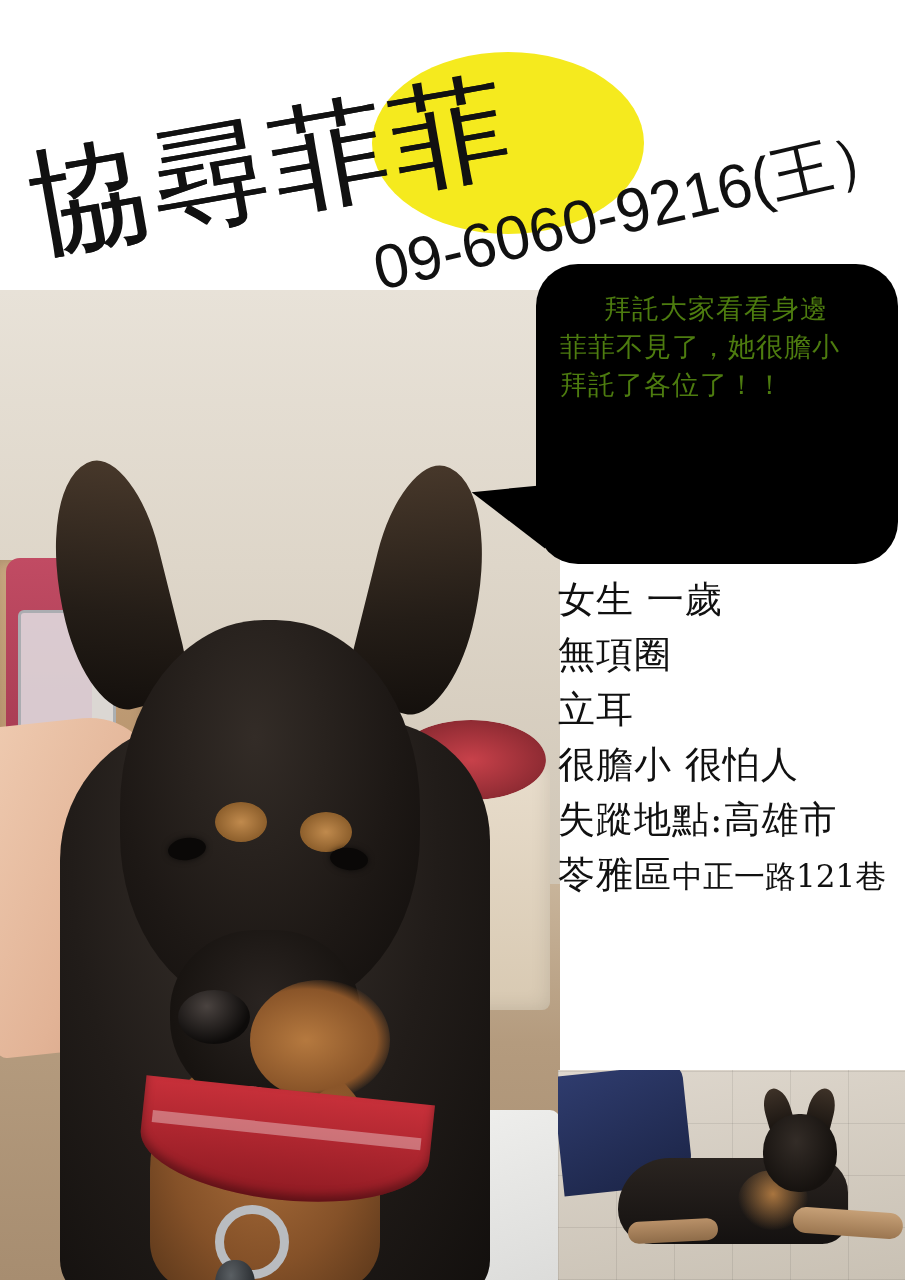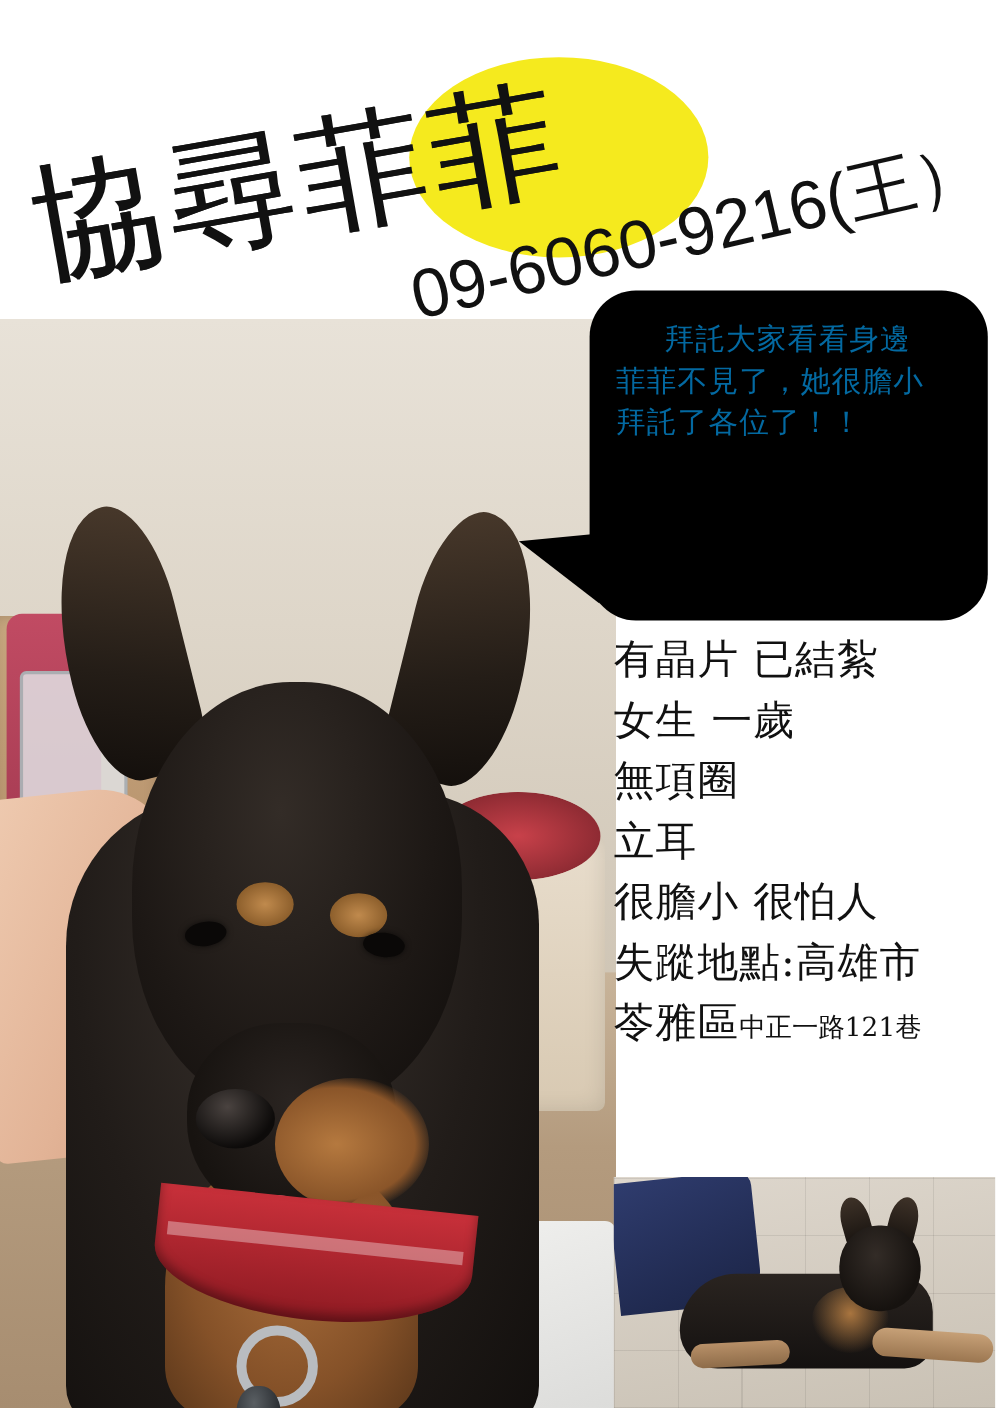--- a/index.html
+++ b/index.html
@@ -289,21 +289,21 @@
 
   
   .bubble {
     position: absolute;
     left: 536px;
     top: 264px;
     width: 362px;
     height: 300px;
     background: #000000;
     border-radius: 42px 42px 42px 42px;
-    color: #0369a1;
+    color: #4d7c0f;
     box-sizing: border-box;
     padding: 26px 20px 0 24px;
   }
   .bubble-tail {
     position: absolute;
     left: 470px;
     top: 470px;
     width: 0; height: 0;
     border-top: 34px solid transparent;
     border-bottom: 34px solid transparent;
@@ -328,21 +328,21 @@
   }
   .info-line {
     font-family: "DejaVu Serif", "Liberation Serif", serif;
     font-size: 37px;
     line-height: 55px;
     color: #111;
     white-space: nowrap;
     letter-spacing: 1px;
   }
   .info-line .small {
-    font-size: 24px;
+    font-size: 31px;
     letter-spacing: 0;
   }
 </style>
 </head>
 <body>
 
 <div class="poster">
 
   <div class="main-photo">
     <div class="mp-wall"></div>
@@ -388,21 +388,20 @@
   <div class="phone">09-6060-9216(王）</div>
 
   <div class="bubble-tail"></div>
   <div class="bubble">
     <div class="bubble-line first">拜託大家看看身邊</div>
     <div class="bubble-line">菲菲不見了，她很膽小</div>
     <div class="bubble-line">拜託了各位了！！</div>
   </div>
 
   <div class="info">
-    <div class="info-line">有晶片 已結紮</div>
     <div class="info-line">女生 一歲</div>
     <div class="info-line">無項圈</div>
     <div class="info-line">立耳</div>
     <div class="info-line">很膽小 很怕人</div>
     <div class="info-line">失蹤地點:高雄市</div>
     <div class="info-line">
       <span>苓雅區</span><span class="small">中正一路121巷</span>
     </div>
   </div>
 

